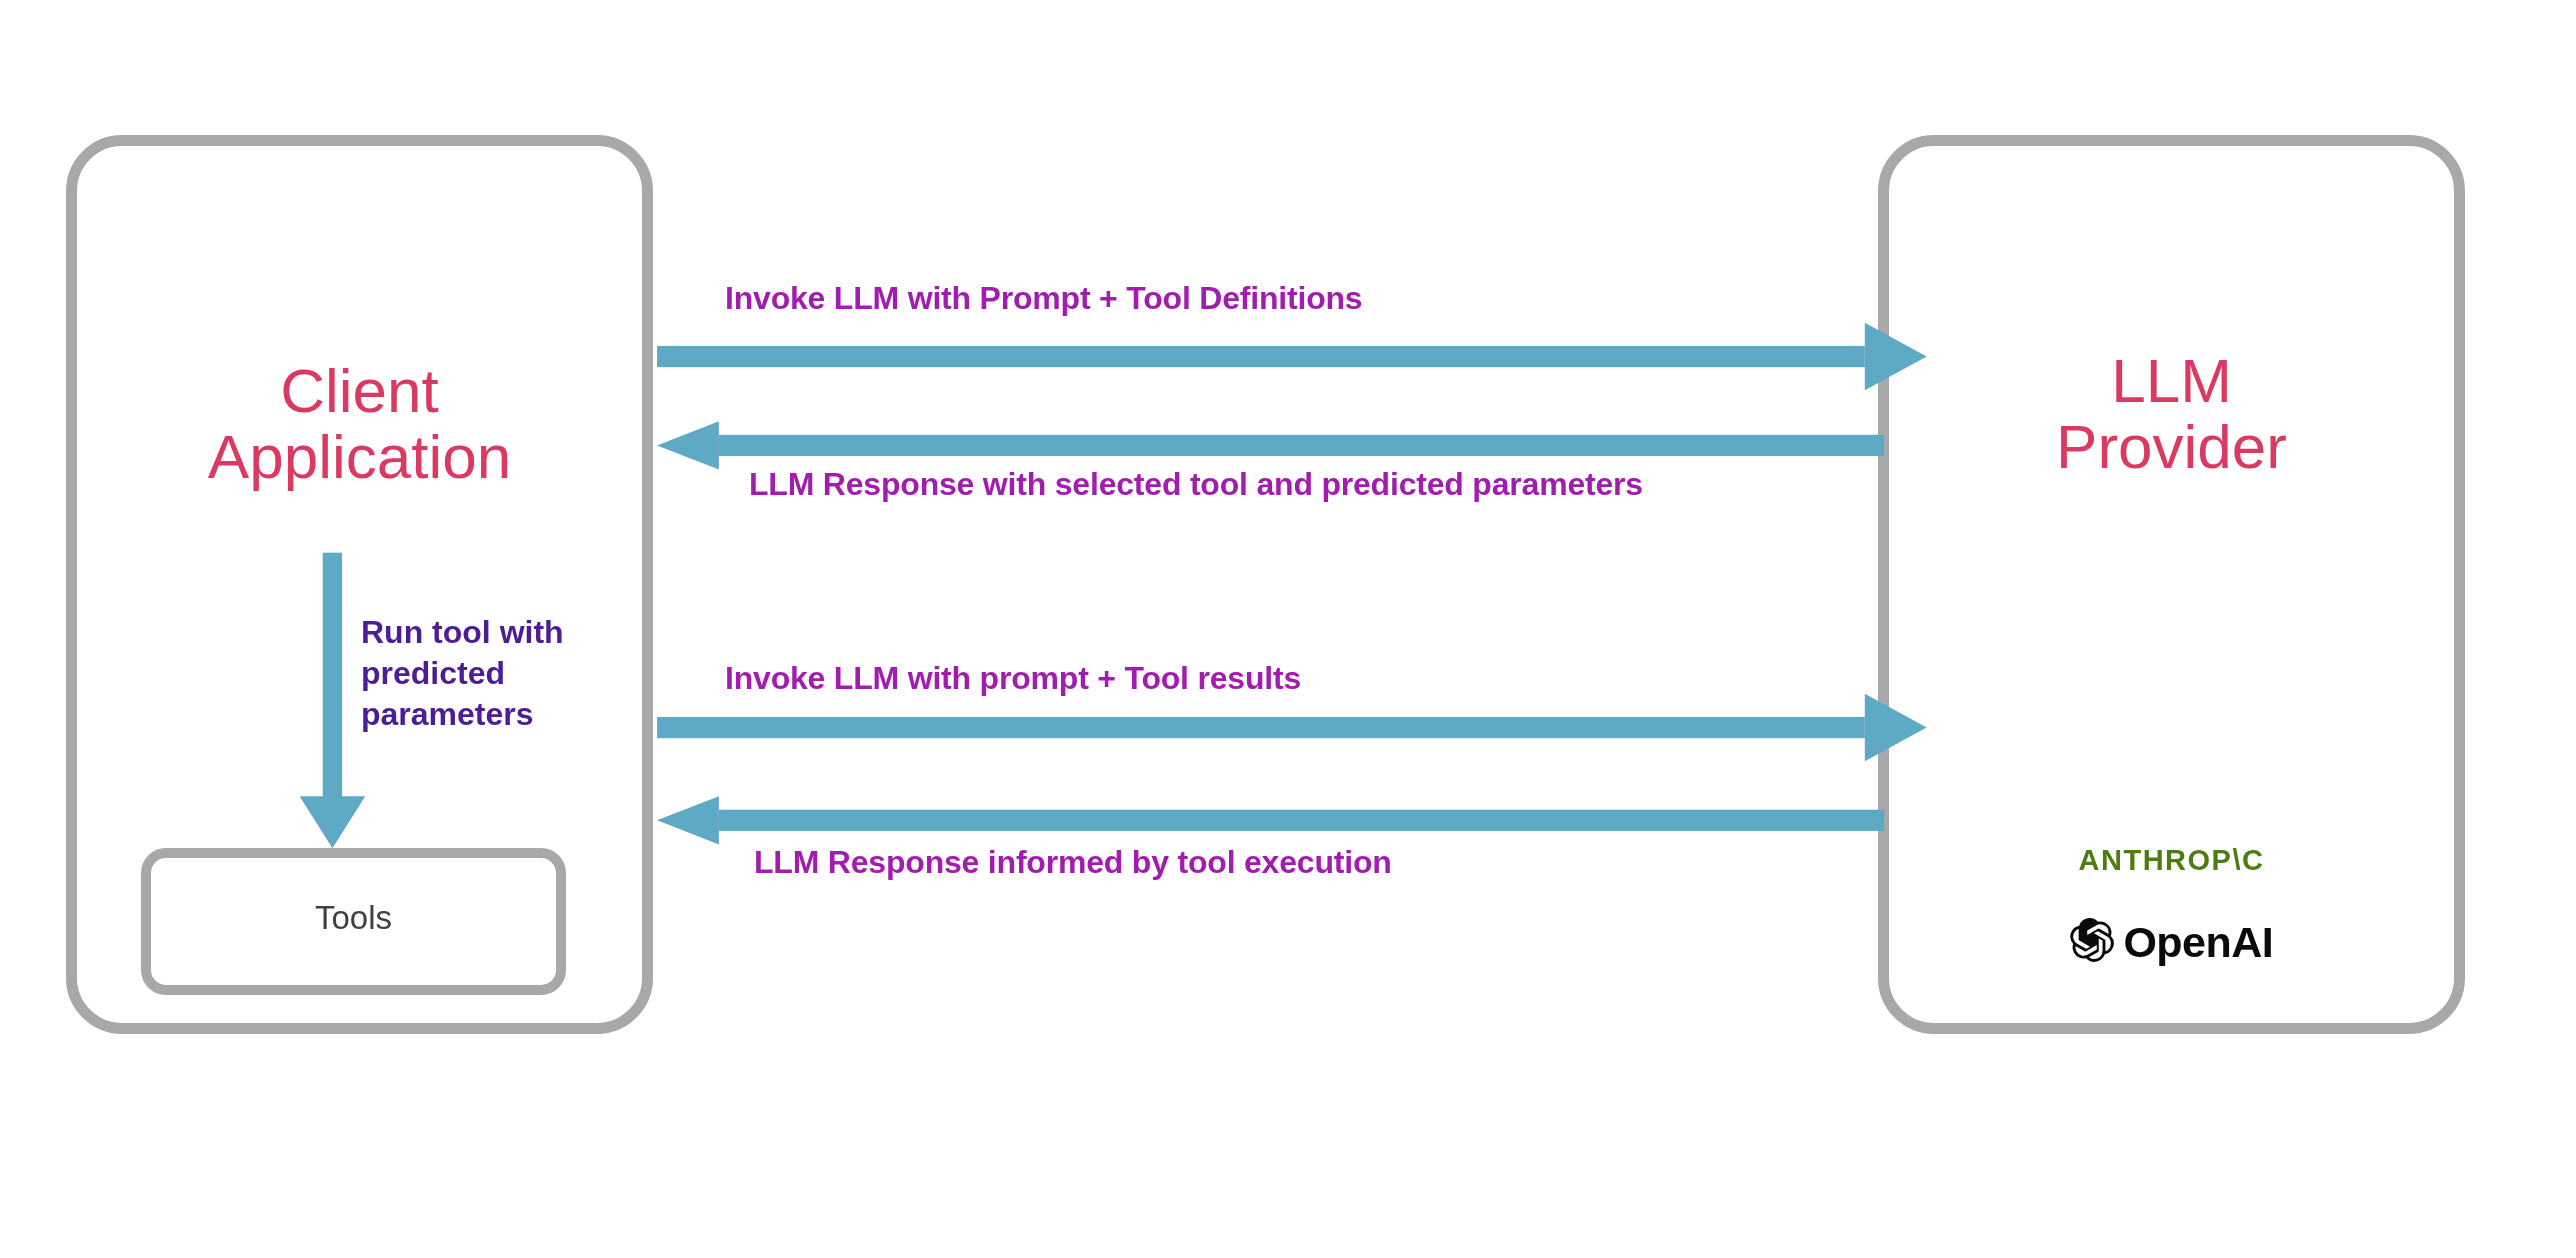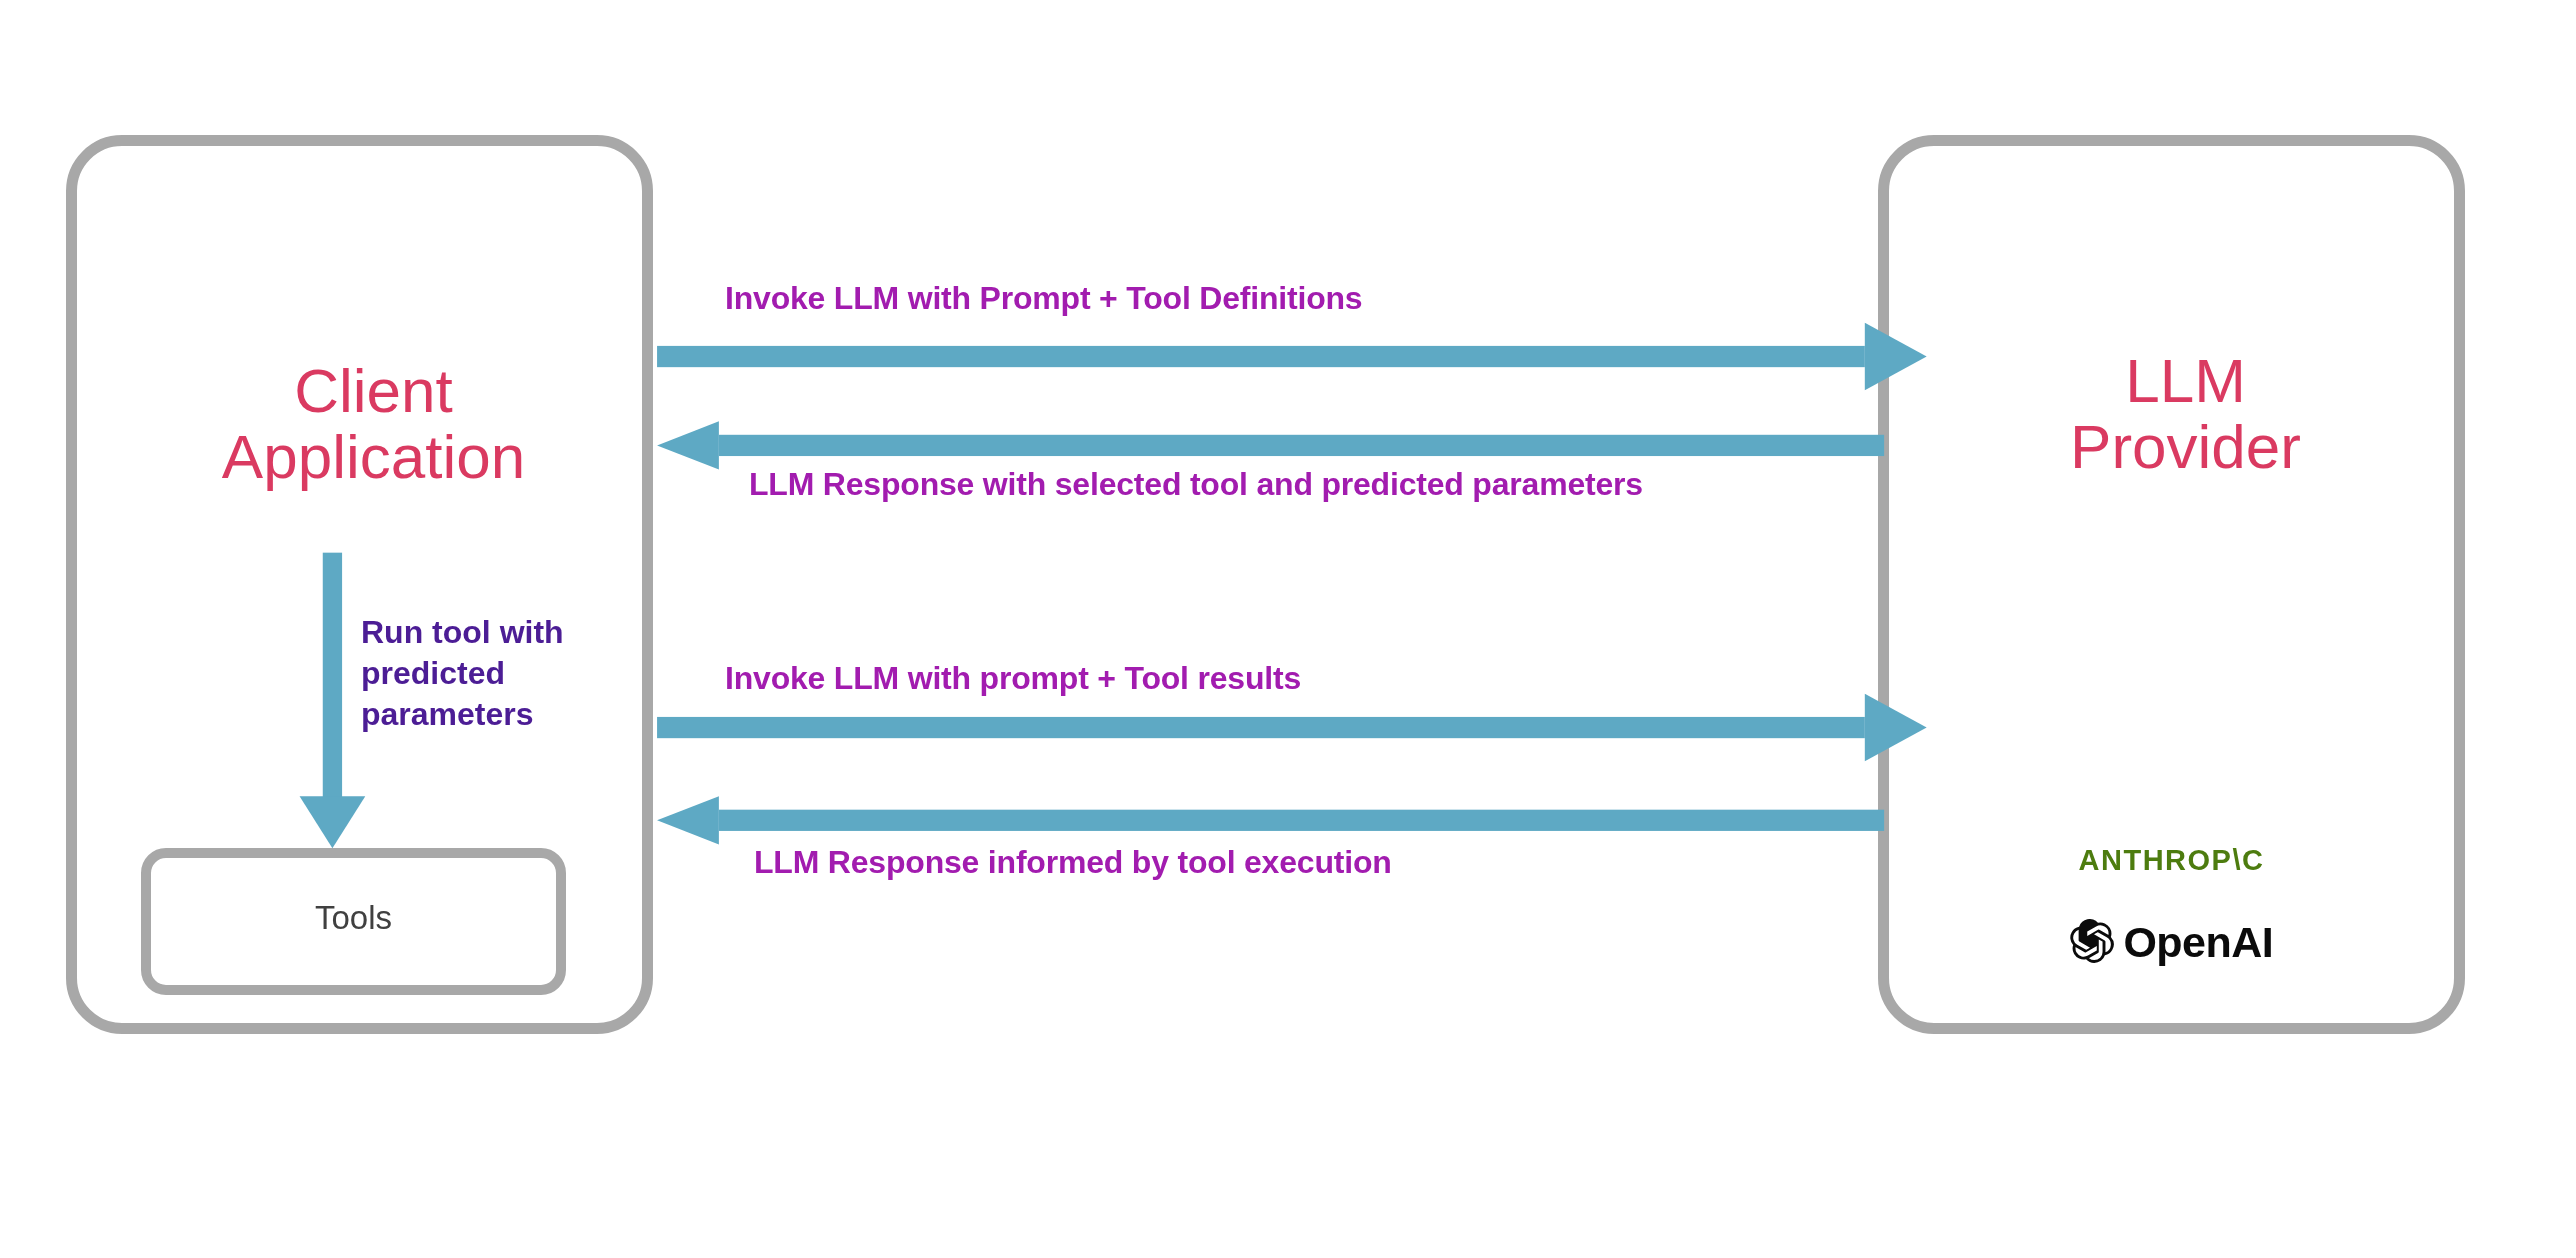--- a/index.html
+++ b/index.html
@@ -51,21 +51,20 @@
   
   .node-title {
     position: absolute;
     color: #da3a61;
     font-size: 62px;
     font-weight: 400;
     line-height: 1.07;
     text-align: center;
     white-space: pre-line;
     letter-spacing: 0px;
-    padding-left: 14px;
   }
   #client-title {
     left: 66px;
     top: 358px;
     width: 587px;
   }
   #provider-title {
     left: 1878px;
     top: 348px;
     width: 587px;
@@ -124,21 +123,21 @@
     font-size: 29px;
     font-weight: 700;
     letter-spacing: 1.5px;
   }
   #openai-logo {
     position: absolute;
     left: 1878px;
     top: 918px;
     width: 587px;
     display: flex;
-    align-items: flex-end;
+    align-items: flex-start;
     justify-content: center;
     gap: 9.7px;
   }
   #openai-wordmark {
     color: #0b0b0b;
     font-size: 43px;
     font-weight: 700;
     letter-spacing: -0.5px;
   }
 </style>

